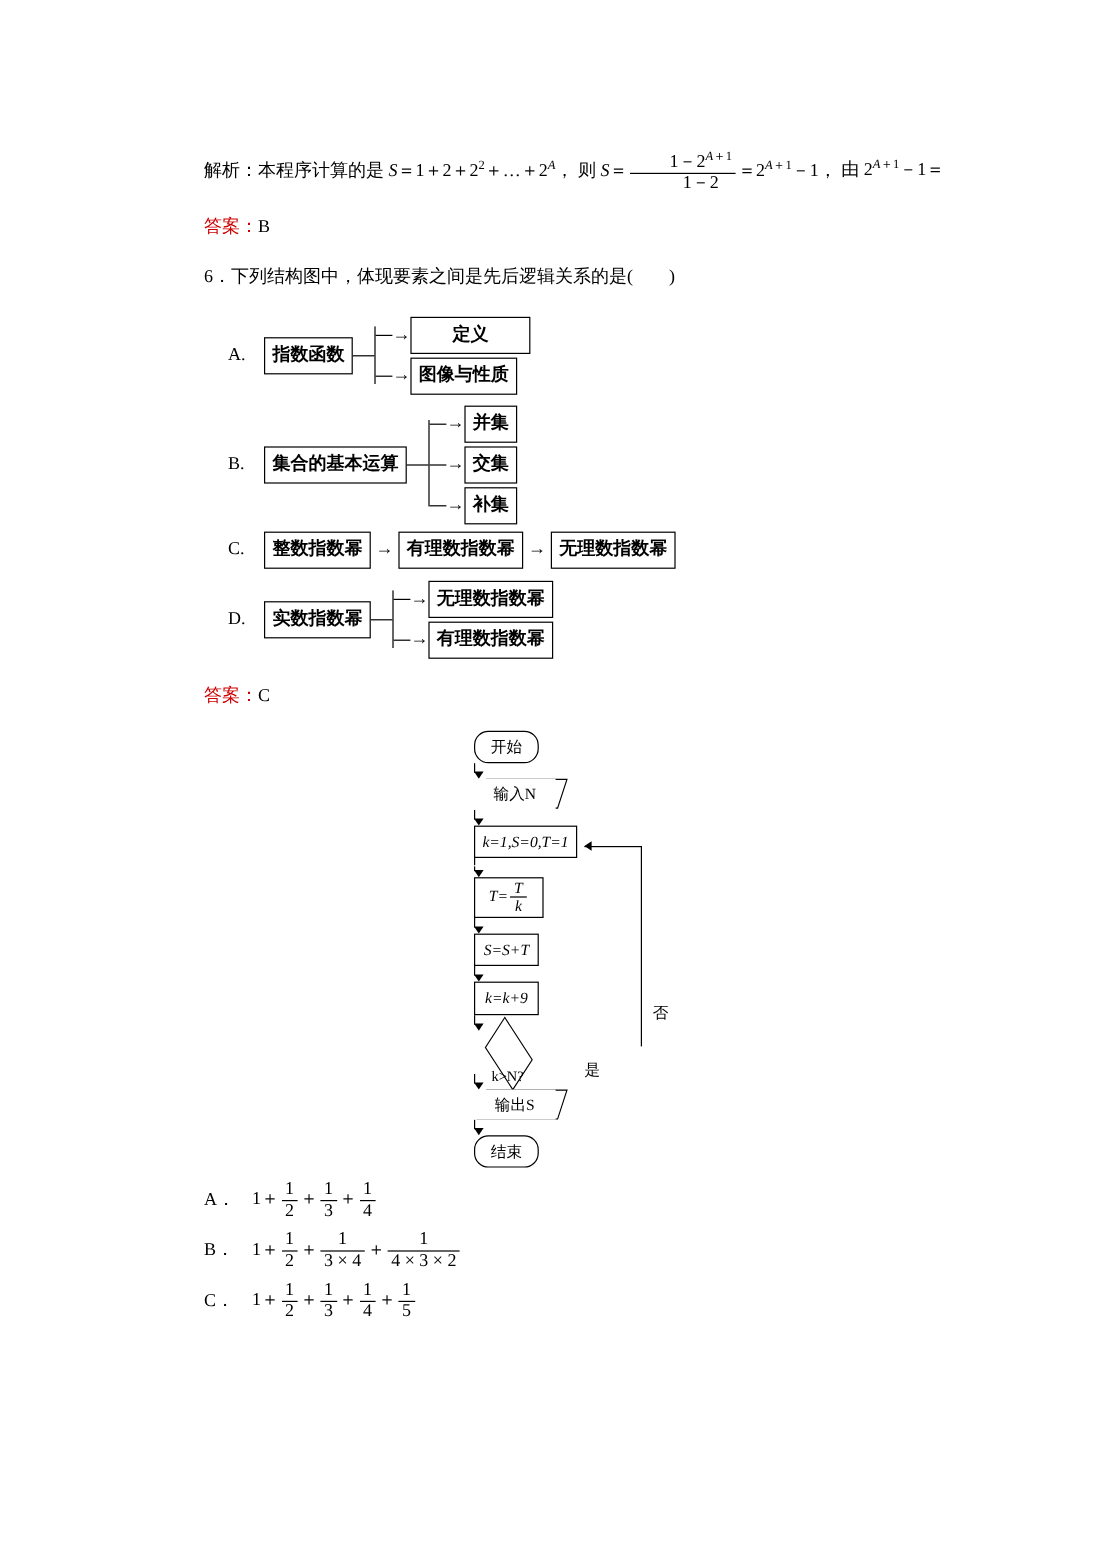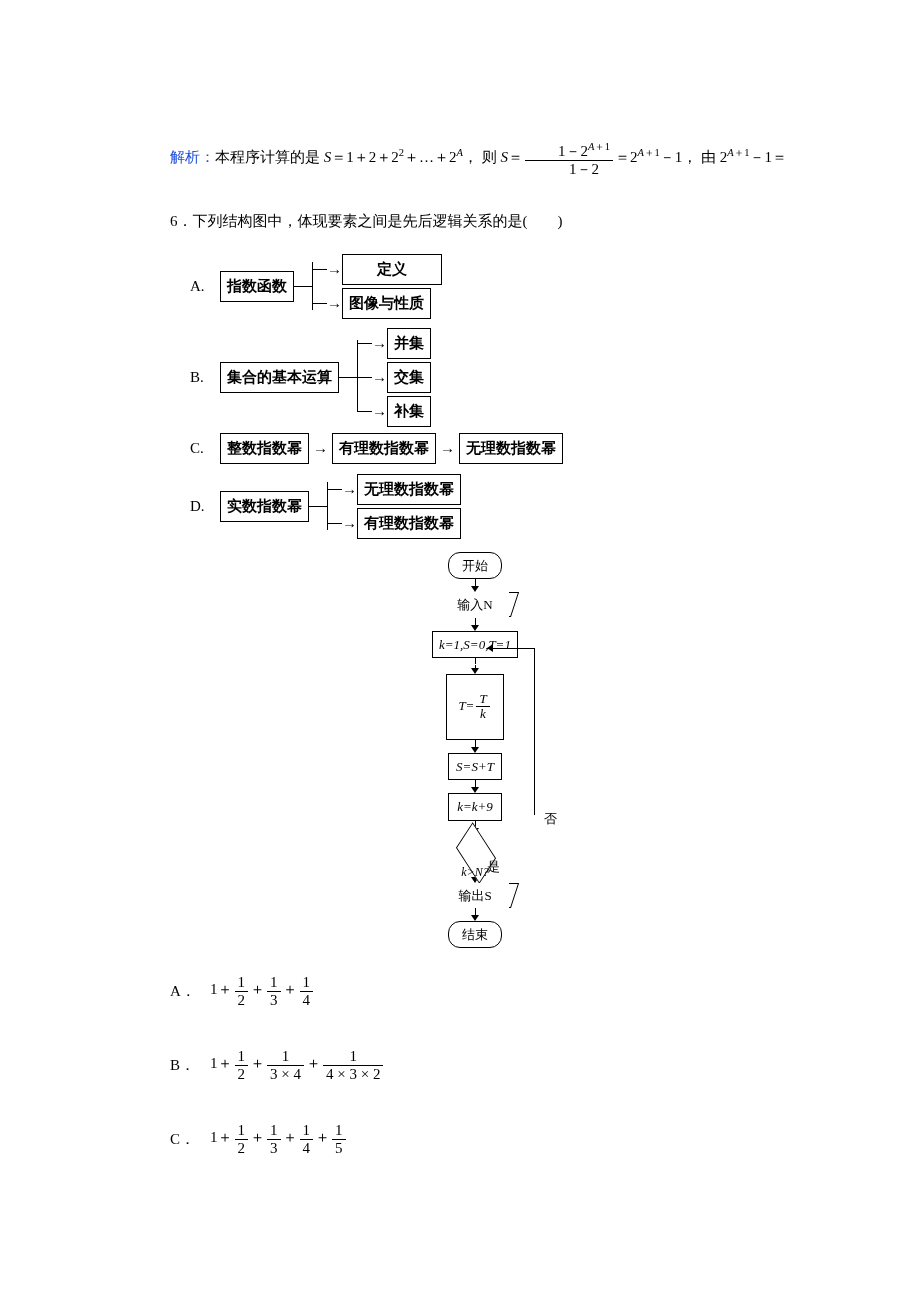--- a/index.html
+++ b/index.html
@@ -12,31 +12,31 @@
     line-height: 1.8;
   }
   .page {
     width: 920px;
     min-height: 1302px;
     margin: 0 auto;
     padding: 110px 110px 40px 140px;
     box-sizing: border-box;
   }
   .indent { text-indent: 2em; }
-  .blue { color: #1d4ed8; }
+  .blue { color: #000000; }
   .red { color: #cc0000; }
   .math-i { font-style: italic; font-family: "Times New Roman", serif; }
   .sup { font-size: 0.7em; vertical-align: super; }
   .frac {
     display: inline-block;
     vertical-align: middle;
     text-align: center;
     font-family: "Times New Roman", serif;
     line-height: 1.1;
-    margin: 16px 2px;
+    margin: 0 2px;
   }
   .frac .num { display: block; border-bottom: 1px solid #000; padding: 0 3px; }
   .frac .den { display: block; padding: 0 3px; }
   .paren-space { display: inline-block; width: 2em; }
 
   
   .struct {
     display: flex;
     align-items: center;
     margin: 6px 0 6px 50px;
@@ -82,21 +82,21 @@
     margin: 12px 0;
   }
   .arrow-right {
     margin: 0 4px;
   }
 
   
   .flowchart {
     display: flex;
     flex-direction: column;
-    align-items: center;
+    align-items: flex-start;
     margin: 10px auto;
     width: 160px;
     font-family: "SimSun", serif;
     font-size: 13px;
     position: relative;
   }
   .fc-shape {
     border: 1px solid #000;
     padding: 1px 6px;
     text-align: center;
@@ -137,21 +137,20 @@
   .fc-diamond .d-border {
     position:absolute;
     top:4px;left:8px;
     width:40px;height:28px;
     border:1px solid #000;
     transform: rotate(45deg) skew(12deg,12deg);
     background:#fff;
   }
   .fc-diamond .d-text {
     position:relative;
-    font-style:italic;
     font-size:12px;
     font-family:"Times New Roman",serif;
     margin-top:42px;
   }
   .fc-side-label {
     position:absolute;
     font-size:13px;
   }
   .fc-loop {
     position:absolute;
@@ -183,20 +182,21 @@
   .option-line .expr { font-family:"Times New Roman", serif; }
 </style>
 </head>
 <body>
 
 <div class="page">
 
   <p class="indent">
     <span class="blue">解析：</span><span>本程序计算的是 </span><span class="math-i">S</span>＝1＋2＋2<span class="sup">2</span>＋…＋2<span class="sup math-i">A</span>，<span> 则 </span><span class="math-i">S</span>＝<span class="frac"><span class="num">1－2<span class="sup"><span class="math-i">A</span>＋1</span></span><span class="den">1－2</span></span>＝2<span class="sup"><span class="math-i">A</span>＋1</span>－1，<span> 由 2<span class="sup"><span class="math-i">A</span>＋1</span>－1＝</span>
   </p>
+  <p class="indent"><span class="red">答案：</span><span>B</span></p>
 
   <p class="indent"><span>6．下列结构图中，体现要素之间是先后逻辑关系的是(</span><span class="paren-space"></span><span>)</span></p>
 
   <div class="struct">
     <span class="lbl">A.</span>
     <span class="box">指数函数</span>
     <span class="brace-conn">
         <span class="line-h"></span>
       </span>
     <span class="brace-vert" style="height:48px;"></span>
@@ -263,20 +263,21 @@
           <span class="box">无理数指数幂</span>
         </span>
       <span class="row-child">
           <span class="stub"></span>
           <span>→</span>
           <span class="box">有理数指数幂</span>
         </span>
     </span>
   </div>
 
+  <p class="indent"><span class="red">答案：</span><span>C</span></p>
 
 
   <div class="flowchart" style="position:relative;">
     <div class="fc-shape fc-round">开始</div>
     <div class="fc-line-v"></div>
       <div class="fc-arrow-down"></div>
     <div class="fc-shape fc-para"><span class="math-i" style="font-style:normal">输入N</span></div>
     <div class="fc-line-v"></div>
       <div class="fc-arrow-down"></div>
     <div class="fc-shape"><span class="math-i">k=1,S=0,T=1</span></div>

